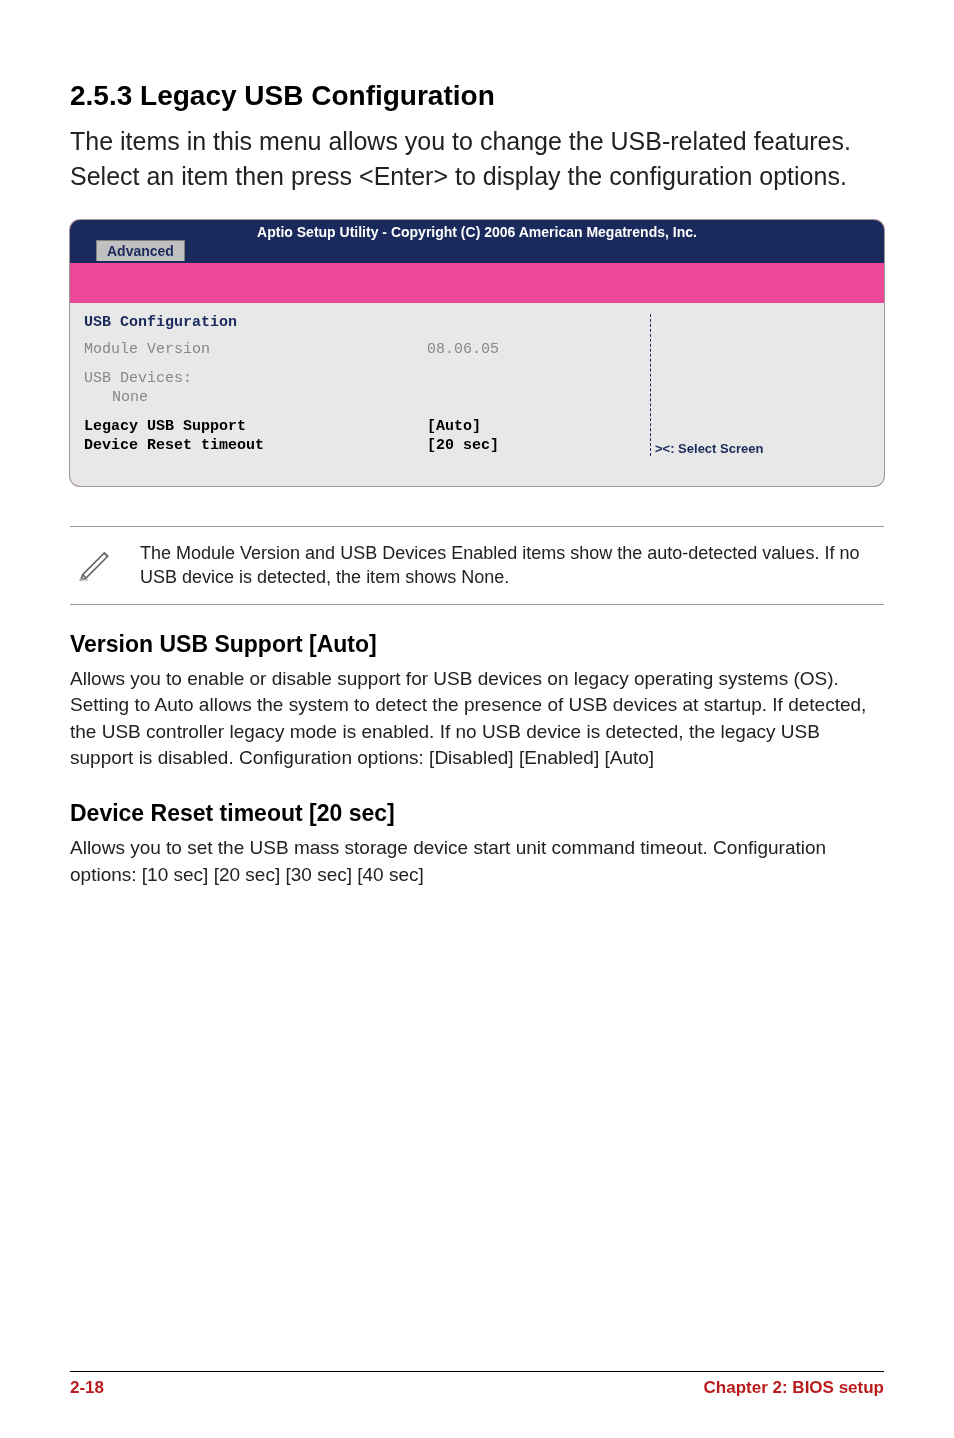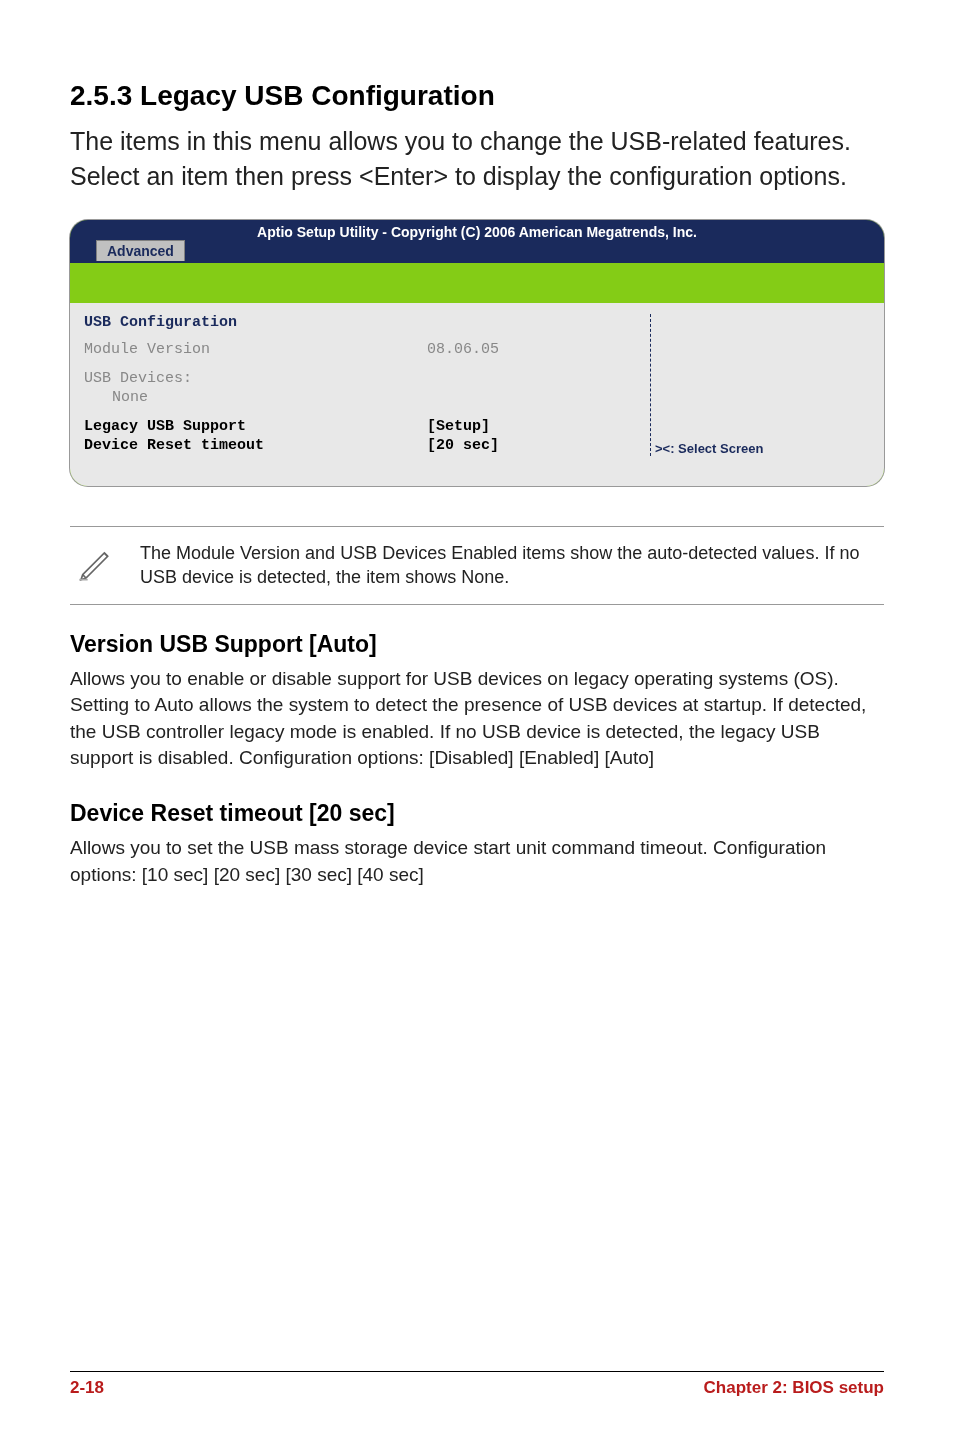--- a/index.html
+++ b/index.html
@@ -21,22 +21,22 @@
       color: #000;
       margin-bottom: 12px;
     }
     .intro-text {
       font-size: 25px;
       color: #222;
       line-height: 1.4;
       margin-bottom: 26px;
     }
     .bios-box {
-      background: #84cc16;
-      border-radius: 18px;
+      background: #ec4899;
+      border-radius: 10px;
       overflow: hidden;
       box-shadow: 0 0 0 1px #999;
       margin-bottom: 40px;
     }
     .bios-header {
       background: #1a2a5c;
       color: #fff;
       font-family: Arial, sans-serif;
       font-size: 14px;
       padding: 4px 10px 0 10px;
@@ -190,21 +190,21 @@
         <div style="height:10px"></div>
         <div class="bios-row bios-gray">
           <span class="bios-label">USB Devices:</span>
         </div>
         <div class="bios-row bios-gray">
           <span class="bios-label" style="padding-left:28px">None</span>
         </div>
         <div style="height:10px"></div>
         <div class="bios-row">
           <span class="bios-label">Legacy USB Support</span>
-          <span class="bios-value">[Setup]</span>
+          <span class="bios-value">[Auto]</span>
         </div>
         <div class="bios-row">
           <span class="bios-label">Device Reset timeout</span>
           <span class="bios-value">[20 sec]</span>
         </div>
       </div>
       <div class="bios-col-right">
         <div class="bios-select-screen">&gt;&lt;: Select Screen</div>
       </div>
     </div>

